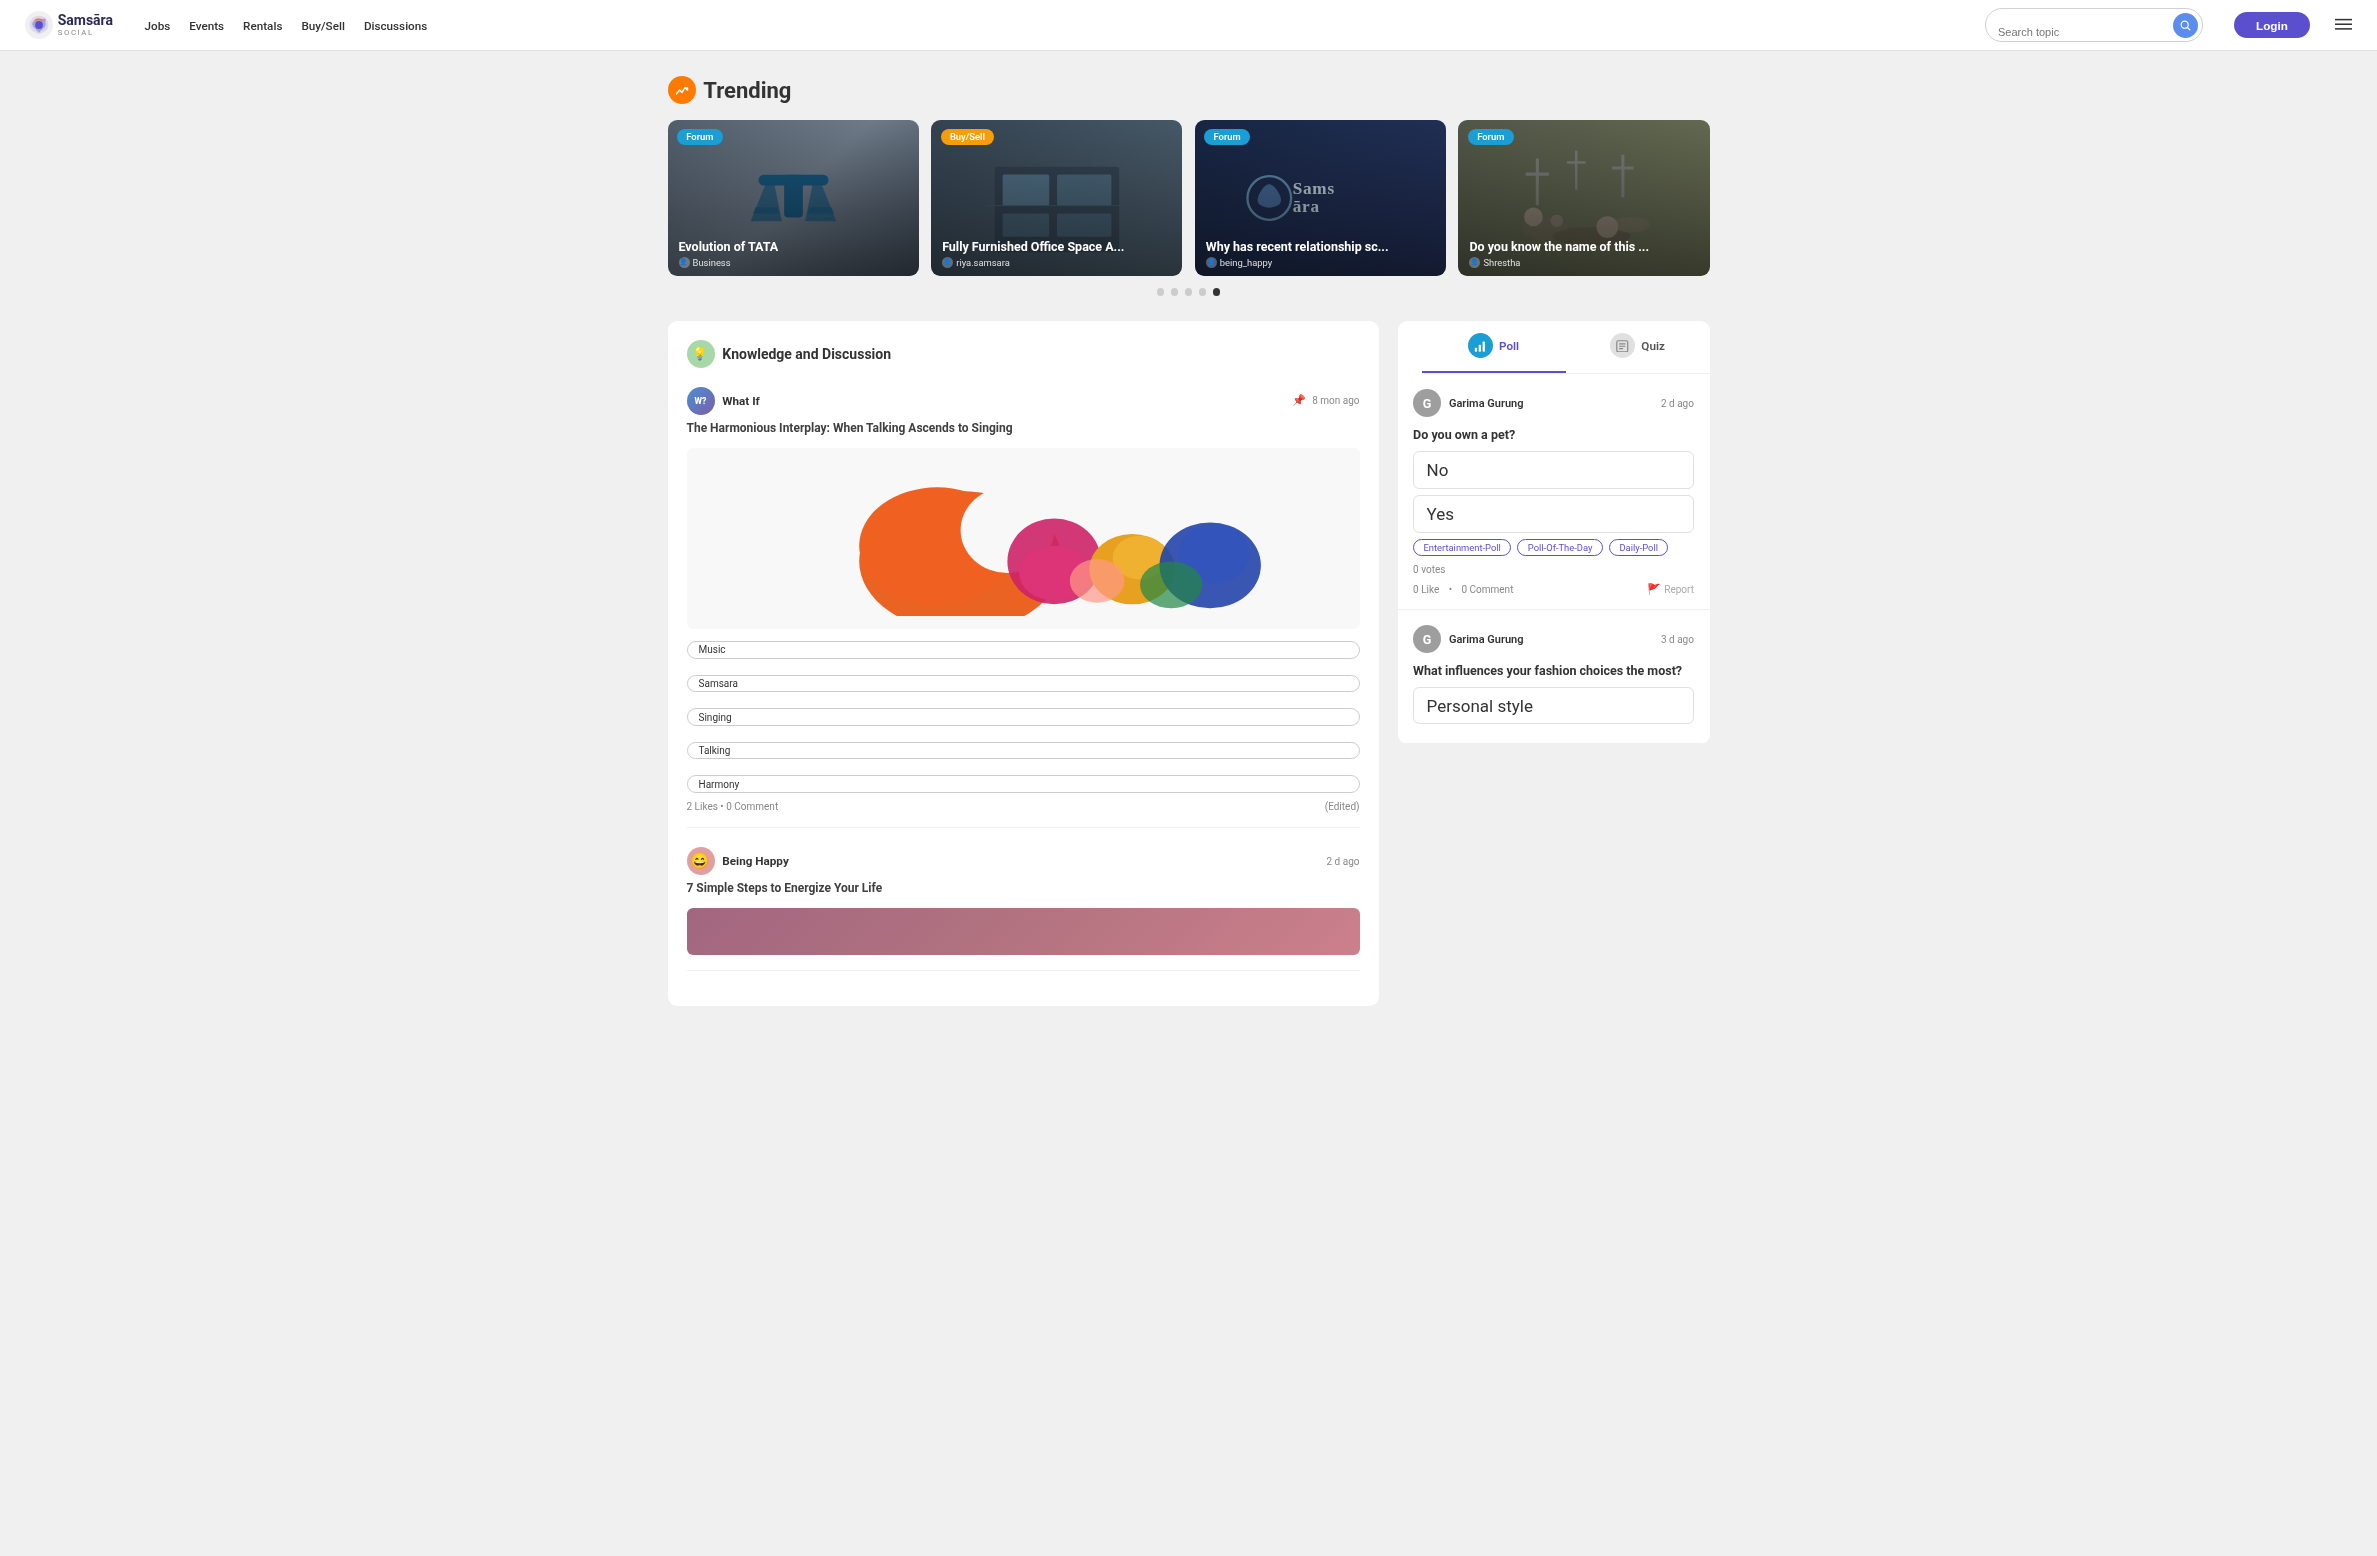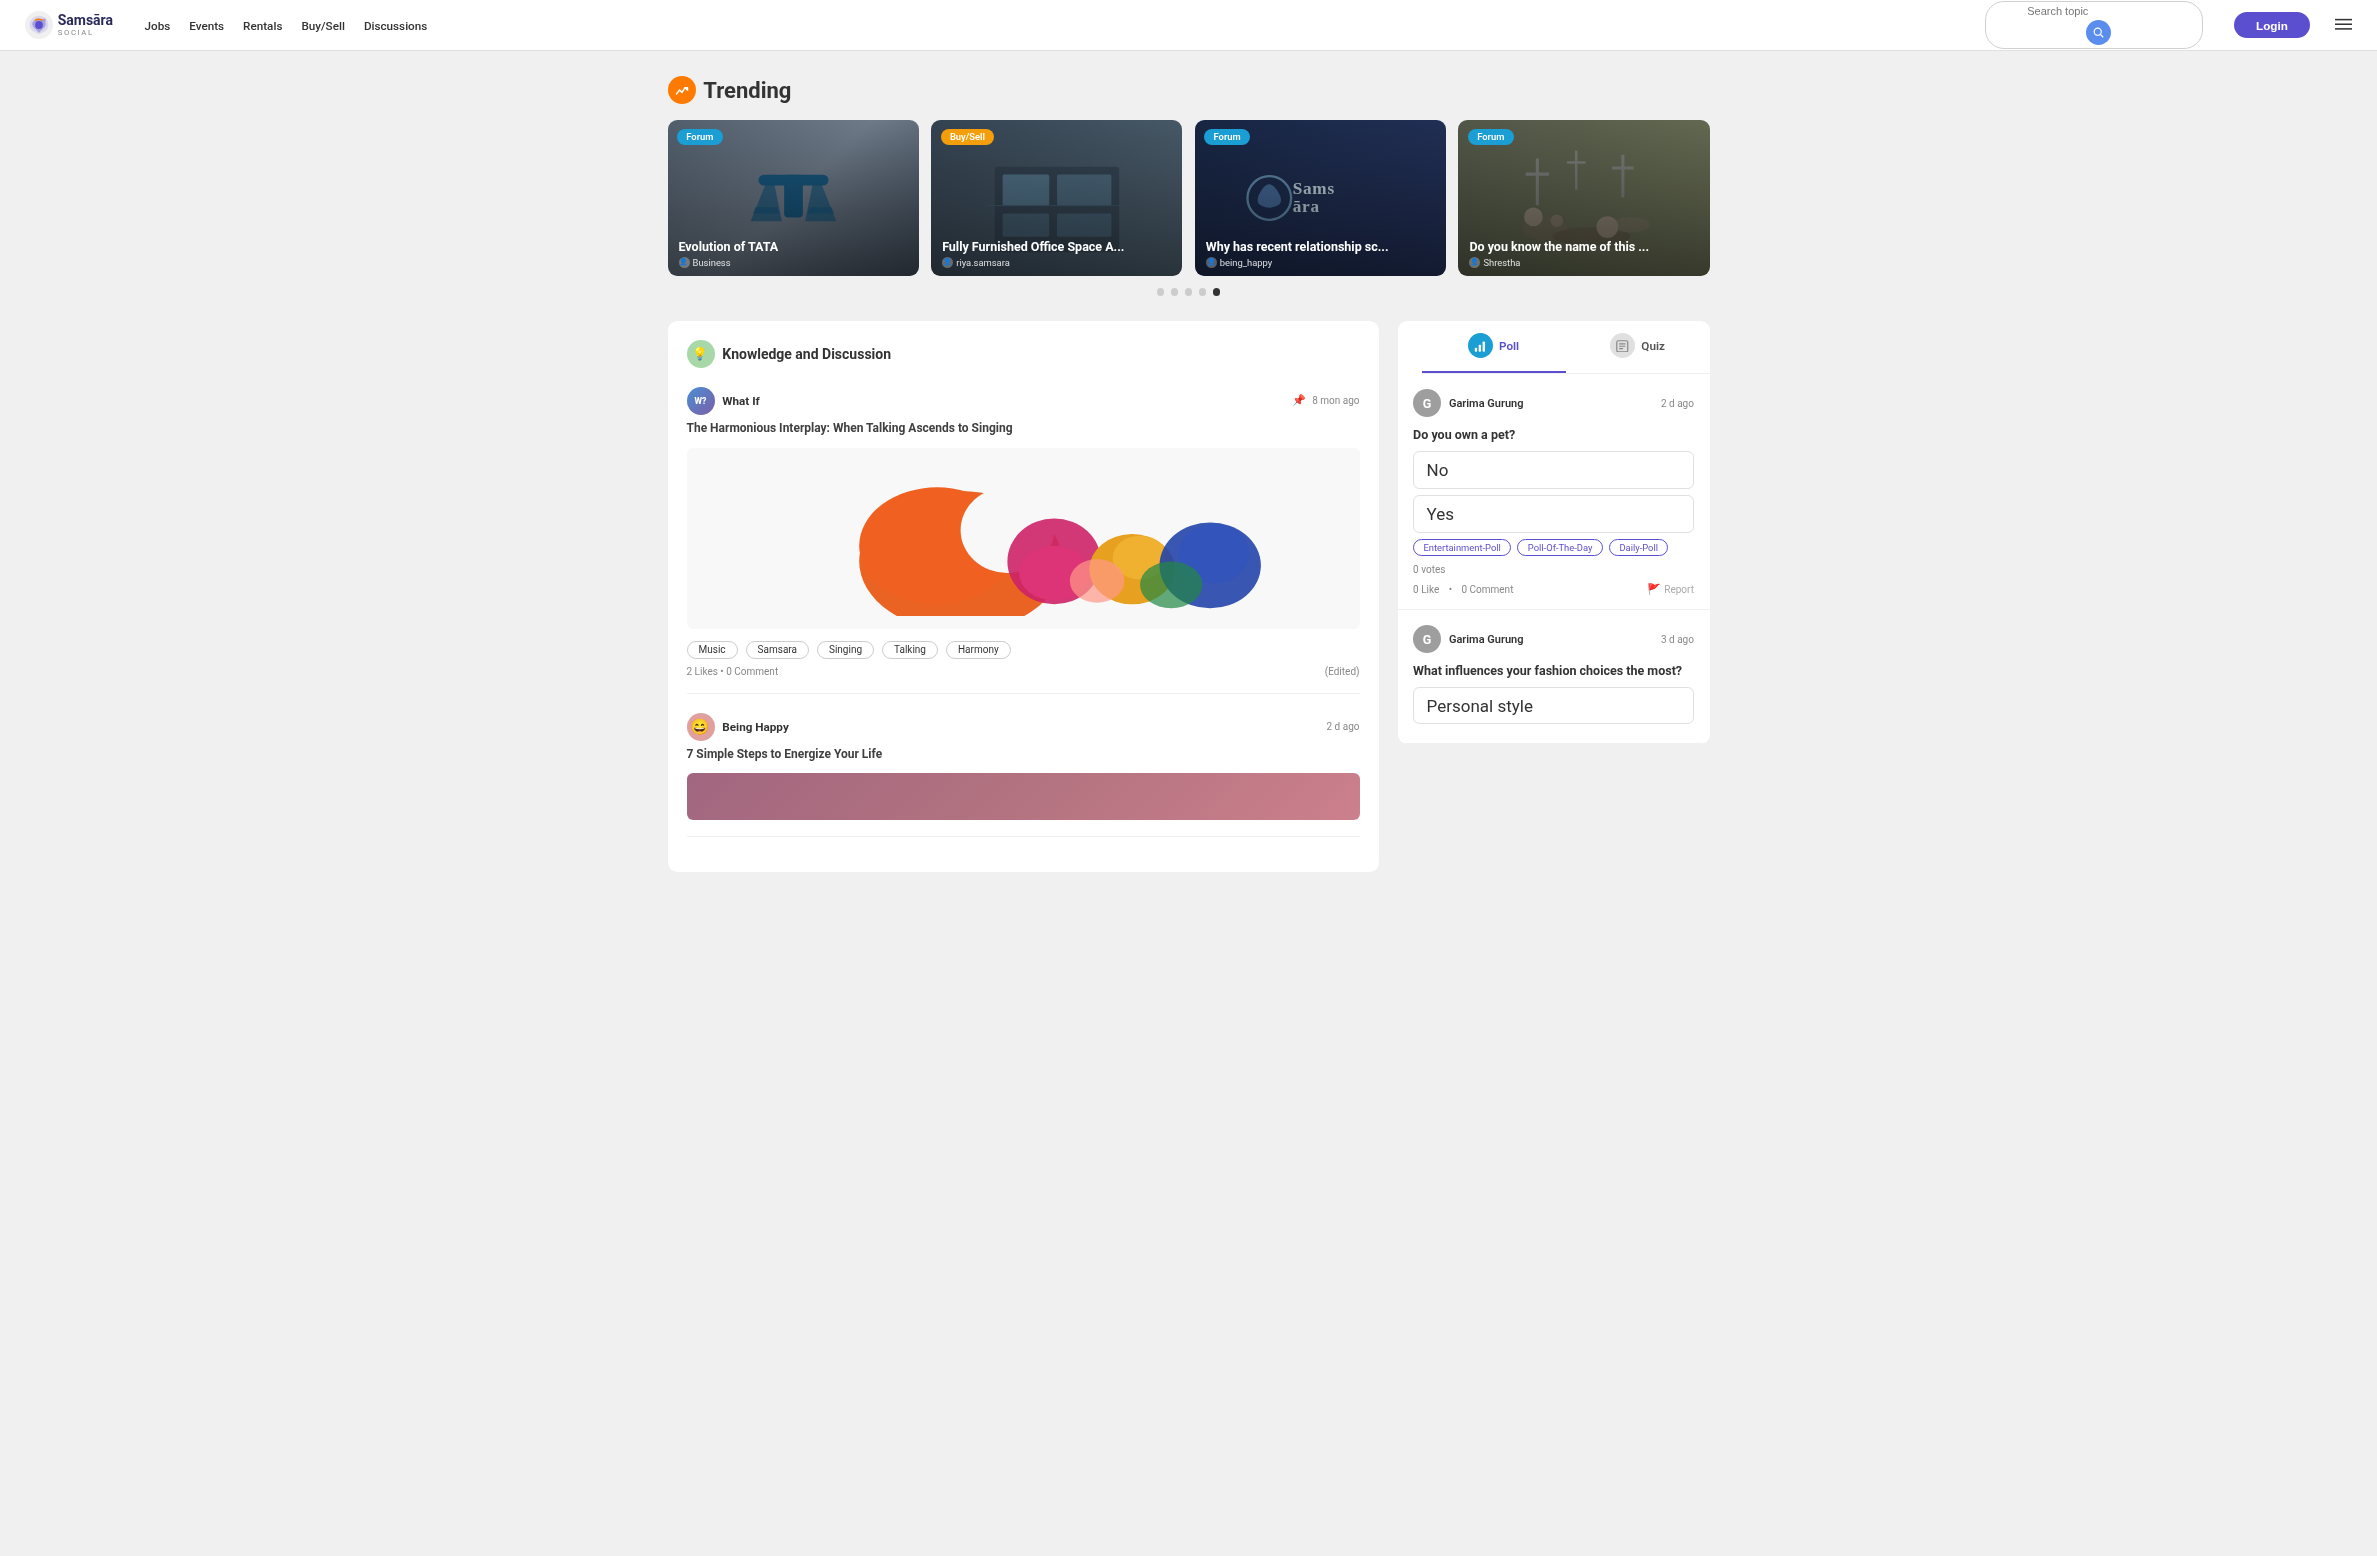--- a/index.html
+++ b/index.html
@@ -45,28 +45,27 @@
     }
     .nav-links a {
       text-decoration: none;
       color: #333;
       font-size: 11.7px;
       font-weight: 500;
     }
     .search-bar {
       margin-left: auto;
       display: flex;
-      align-items: center;
+      align-items: flex-end;
       border: 1.2px solid #d0d0d0;
       border-radius: 19px;
       padding: 3.1px 3.1px 3.1px 12.5px;
       background: #fff;
       gap: 3.1px;
       min-width: 218px;
-      flex-direction: column;
     }
     .search-bar input {
       border: none;
       outline: none;
       font-size: 11px;
       background: transparent;
       flex: 1;
       color: #333;
     }
     .search-btn {
@@ -310,23 +309,24 @@
       display: flex;
       justify-content: center;
       margin-bottom: 12.5px;
       background: #f8f8f8;
       border-radius: 6.2px;
       padding: 12.5px;
     }
 
     .tags-row {
       display: flex;
-      gap: 8px;
+      gap: 16px;
       flex-wrap: wrap;
       margin-bottom: 7.8px;
+      flex-direction: column;
     }
     .tag {
       border: 1.2px solid #ccc;
       border-radius: 12.5px;
       padding: 2.3px 11px;
       font-size: 10px;
       color: #333;
       cursor: pointer;
     }
 

